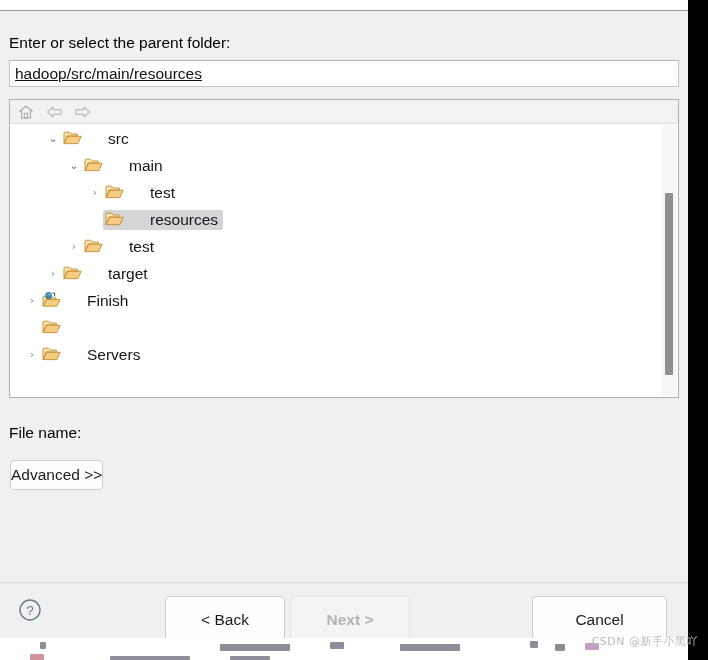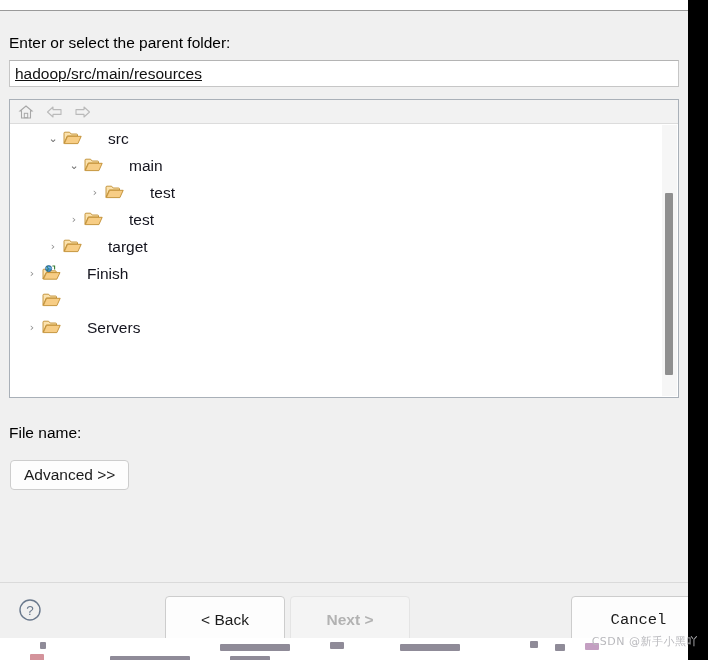--- a/index.html
+++ b/index.html
@@ -214,21 +214,21 @@
     padding: 0 5px;
     line-height: 24px;
     font-family: "Liberation Sans", sans-serif;
     outline: none;
   }
 
   #advanced-button {
     position: absolute;
     left: 10px; top: 448px;
     height: 30px;
-    padding: 0 13px;
+    padding: 0 0;
     background: #fdfdfd;
     border: 1px solid #cdcdcd;
     border-radius: 4px;
     font-size: 15.5px;
     color: #1b1b1b;
     font-family: "Liberation Sans", sans-serif;
     cursor: default;
   }
 
   
@@ -260,21 +260,21 @@
   }
   .dlg-btn.disabled {
     background: #f4f4f4;
     border-color: #e4e4e4;
     color: #b2b2b2;
     font-weight: bold;
   }
   #btn-back   { left: 165px; width: 120px; }
   #btn-next   { left: 290px; width: 120px; }
   #btn-finish { left: 424px; width: 120px; }
-  #btn-cancel { left: 571px; width: 135px; font-family: Liberation Mono, monospace; }
+  #btn-cancel { left: 532px; width: 135px; }
 </style>
 </head>
 <body>
 
 <div id="backdrop">
   <div id="backdrop-editor">
     <div class="ghost-line" style="left:40px;  top:4px;  width:6px;"></div>
     <div class="ghost-line" style="left:220px; top:6px;  width:70px;"></div>
     <div class="ghost-line" style="left:330px; top:4px;  width:14px;"></div>
     <div class="ghost-line" style="left:400px; top:6px;  width:60px;"></div>
@@ -349,20 +349,31 @@
             <span class="twisty">›</span>
             <span class="node-chip">
               <span class="ficon"><svg width="19" height="16" viewBox="0 0 19 16">
                   <path d="M1 3.2 Q1 2.2 2 2.2 L6.6 2.2 L8.2 4.0 L13.6 4.0 Q14.5 4.0 14.5 4.9 L14.5 6.0 L4.2 6.0 L1 13.4 Z" fill="#fbe2ae" stroke="#c08c30" stroke-width=".9" stroke-linejoin="round"></path>
                   <path d="M4.6 6.3 L18.2 6.3 L14.9 13.6 L1.3 13.6 Z" fill="#f7cd85" stroke="#c08c30" stroke-width=".9" stroke-linejoin="round"></path>
                 </svg></span>
               <span class="node-text">test</span>
             </span>
           </div>
           <div class="tree-row">
+            <span style="display: inline-block; flex: 0 0 77px;"></span>
+            <span class="twisty"></span>
+            <span class="node-chip selected">
+              <span class="ficon"><svg width="19" height="16" viewBox="0 0 19 16">
+                  <path d="M1 3.2 Q1 2.2 2 2.2 L6.6 2.2 L8.2 4.0 L13.6 4.0 Q14.5 4.0 14.5 4.9 L14.5 6.0 L4.2 6.0 L1 13.4 Z" fill="#fbe2ae" stroke="#c08c30" stroke-width=".9" stroke-linejoin="round"></path>
+                  <path d="M4.6 6.3 L18.2 6.3 L14.9 13.6 L1.3 13.6 Z" fill="#f7cd85" stroke="#c08c30" stroke-width=".9" stroke-linejoin="round"></path>
+                </svg></span>
+              <span class="node-text">resources</span>
+            </span>
+          </div>
+          <div class="tree-row">
             <span style="display: inline-block; flex: 0 0 56px;"></span>
             <span class="twisty">›</span>
             <span class="node-chip">
               <span class="ficon"><svg width="19" height="16" viewBox="0 0 19 16">
                   <path d="M1 3.2 Q1 2.2 2 2.2 L6.6 2.2 L8.2 4.0 L13.6 4.0 Q14.5 4.0 14.5 4.9 L14.5 6.0 L4.2 6.0 L1 13.4 Z" fill="#fbe2ae" stroke="#c08c30" stroke-width=".9" stroke-linejoin="round"></path>
                   <path d="M4.6 6.3 L18.2 6.3 L14.9 13.6 L1.3 13.6 Z" fill="#f7cd85" stroke="#c08c30" stroke-width=".9" stroke-linejoin="round"></path>
                 </svg></span>
               <span class="node-text">test</span>
             </span>
           </div>

